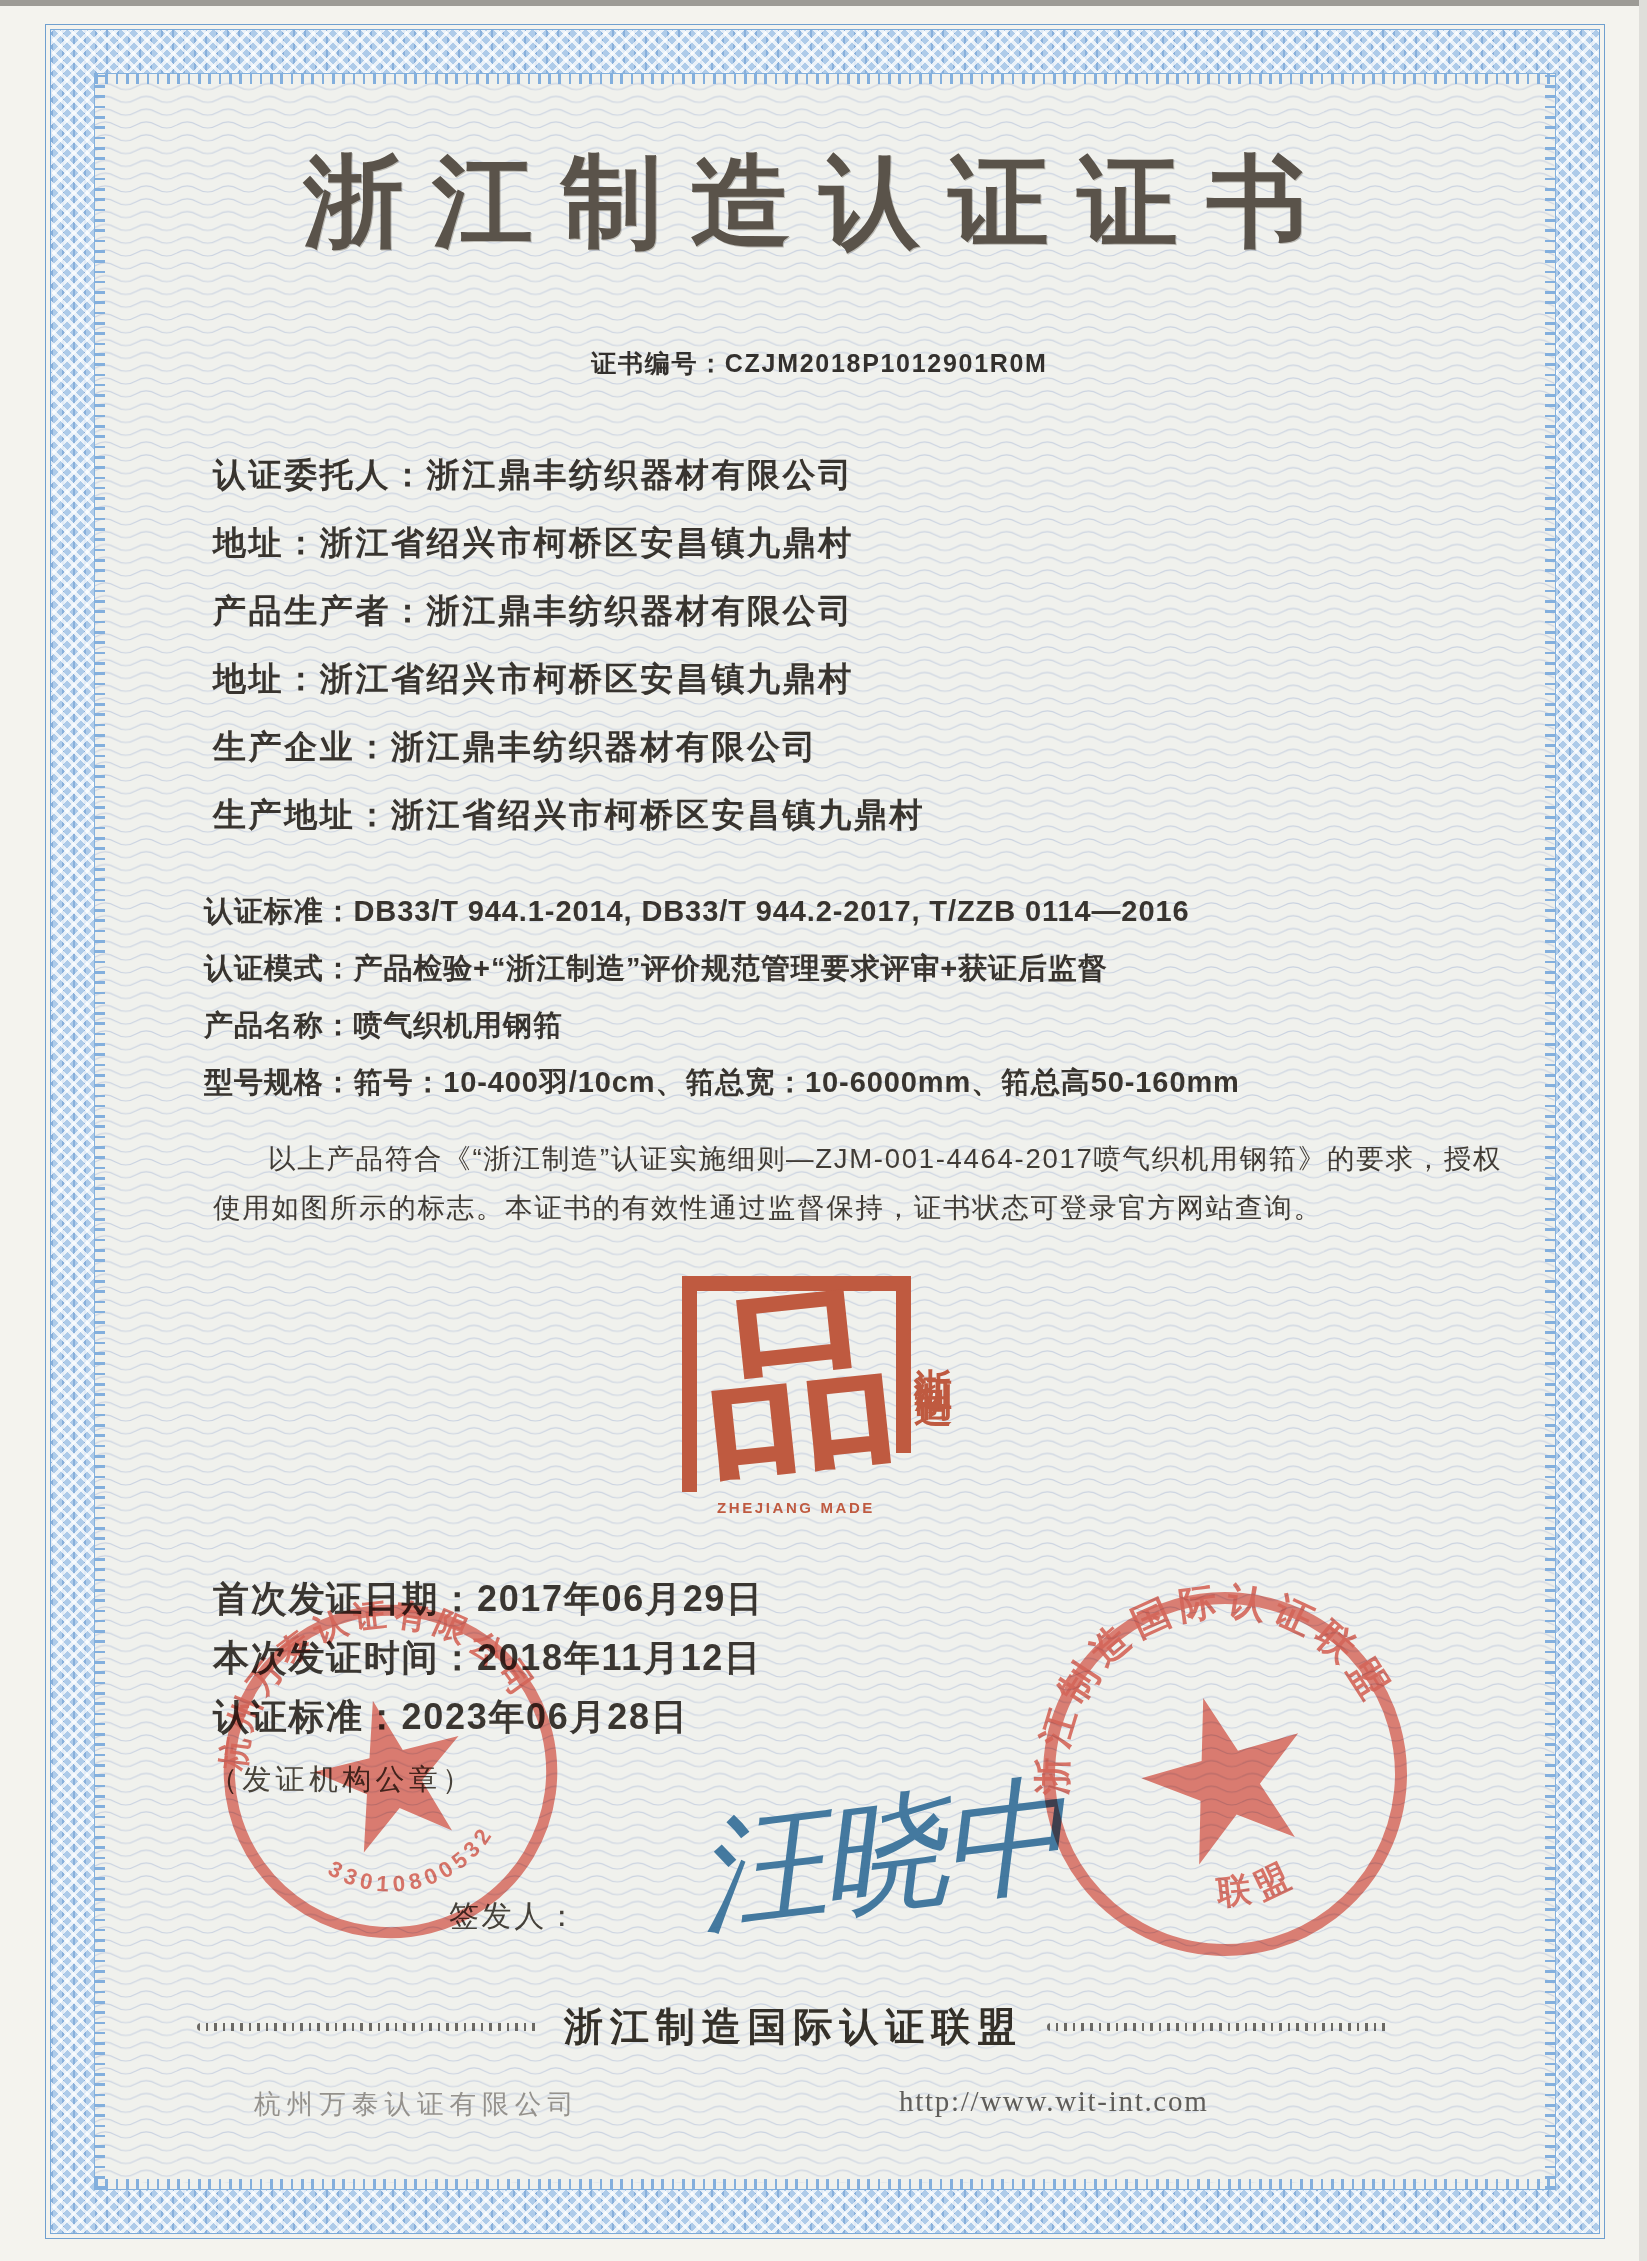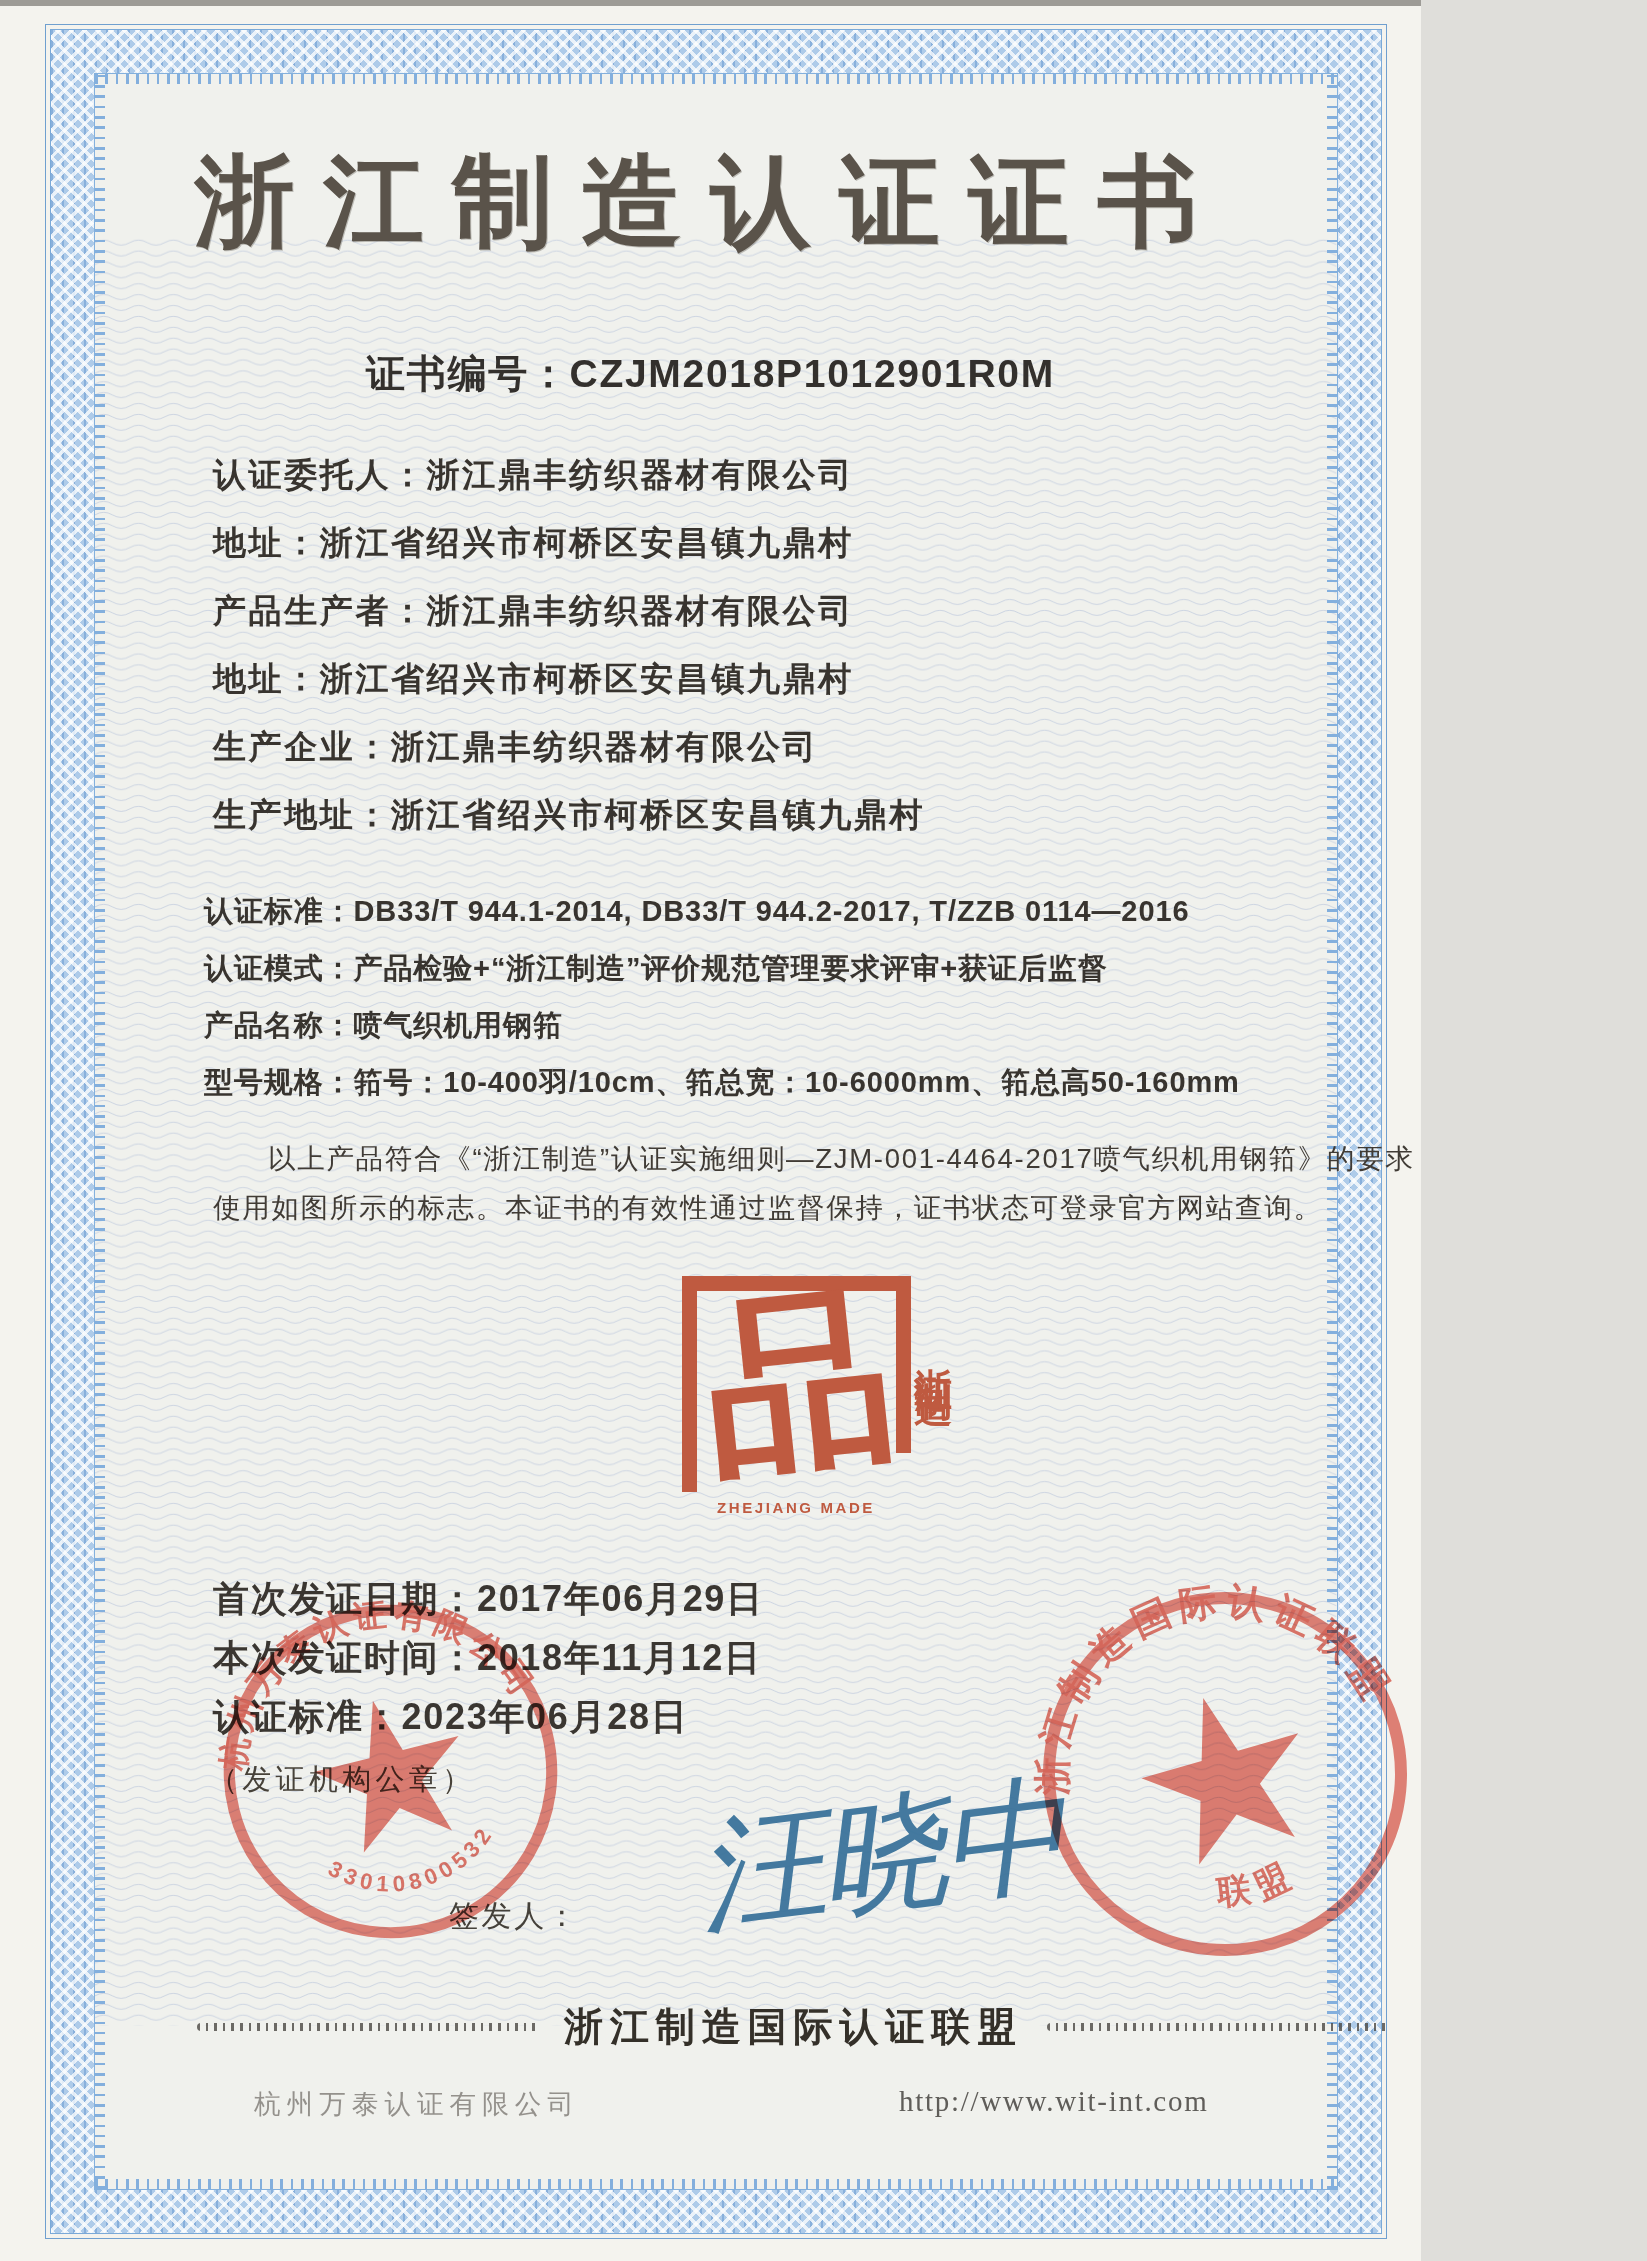--- a/index.html
+++ b/index.html
@@ -1,16 +1,16 @@
 <!DOCTYPE html>
 <html style="font-size:13.7px"><head>
 <meta charset="utf-8">
 <style>
   html,body{margin:0;padding:0;background:#dfdeda;}
-  .page{position:relative;width:1421px;height:2261px;background:#f4f3ee;overflow:hidden;
+  .page{position:relative;width:1639px;height:2261px;background:#f4f3ee;overflow:hidden;
         font-family:"Liberation Sans",sans-serif;}
   .scan-edge{position:absolute;top:0;left:0;right:0;height:6px;background:#55524e;opacity:.55;}
 
   
   .frame-outer{position:absolute;top:24px;left:45px;right:34px;bottom:22px;border:1.7px solid #6f9fcf;}
   .frame-band{position:absolute;inset:4.3px;border:0.9px solid #7aa9d8;background-color:#aecbe9;
     background-image:
       repeating-linear-gradient(45deg, rgba(255,255,255,.75) 0 3.4px, rgba(255,255,255,0) 3.4px 9.4px),
       repeating-linear-gradient(-45deg, rgba(255,255,255,.75) 0 3.4px, rgba(255,255,255,0) 3.4px 9.4px),
       repeating-linear-gradient(90deg, rgba(80,135,198,.40) 0 1.7px, rgba(80,135,198,0) 1.7px 11px);}
@@ -20,21 +20,21 @@
   .fringe.bottom{bottom:0;left:0;right:0;height:9.4px;}
   .fringe.left{left:0;top:0;bottom:0;width:9.4px;background:repeating-linear-gradient(0deg,#83afdd 0 2.6px, rgba(131,175,221,0) 2.6px 10.3px);}
   .fringe.right{right:0;top:0;bottom:0;width:9.4px;background:repeating-linear-gradient(0deg,#83afdd 0 2.6px, rgba(131,175,221,0) 2.6px 10.3px);}
   .waves{position:absolute;inset:0;width:100%;height:100%;}
 
   
   .title{position:absolute;top:136px;left:0;right:0;text-align:center;
     font-family:"Liberation Serif","DejaVu Serif",serif;font-weight:bold;
     font-size:100px;letter-spacing:29px;color:#5a534a;text-shadow:0.9px 0.9px 0 rgba(90,83,74,.35);}
   .certno{position:absolute;top:347px;left:0;right:0;text-align:center;
-    font-size:39px;font-weight:bold;color:#33302d;letter-spacing:1.7px;}
+    font-size:25px;font-weight:bold;color:#33302d;letter-spacing:1.7px;}
   .fields{position:absolute;top:453px;left:213px;right:120px;}
   .fields .row{height:68px;font-size:33px;font-weight:bold;color:#38342f;letter-spacing:2.6px;}
   .specs{position:absolute;top:892px;left:204px;right:103px;}
   .specs .row{height:57px;font-size:29px;font-weight:bold;color:#38342f;letter-spacing:0.9px;}
   .specs .val{font-weight:bold;}
   .para{position:absolute;top:1134px;left:213px;width:1312px;
     font-family:Liberation Sans, sans-serif;
     font-size:27.5px;line-height:49px;color:#403b35;text-indent:2em;letter-spacing:1.7px;}
 
   

